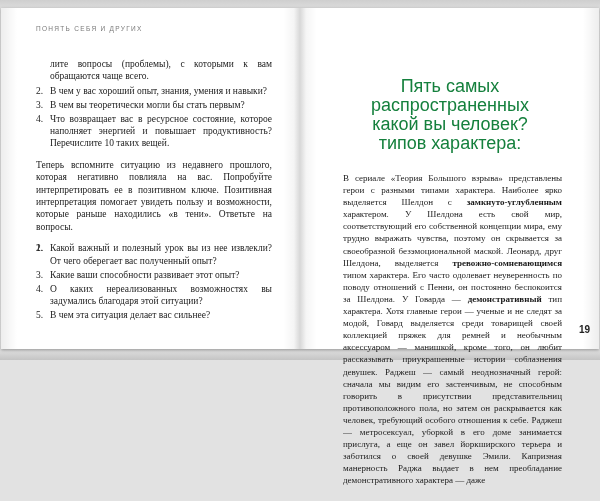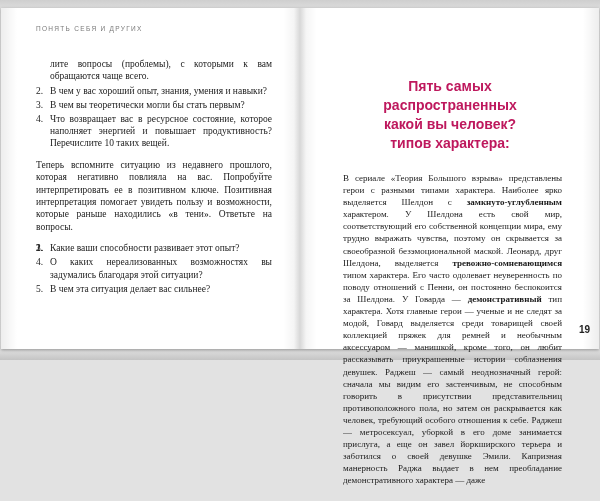--- a/index.html
+++ b/index.html
@@ -56,22 +56,22 @@
 
   .chapter-label {
     position: absolute; top: 49px; left: 42px; width: 216px;
     font-family: "Liberation Sans", sans-serif;
     font-size: 9.5px; letter-spacing: 3px; color: #333333;
     text-align: center; white-space: nowrap;
   }
   .chapter-title {
     position: absolute; top: 69px; left: 42px; width: 216px; margin: 0;
     font-family: "Liberation Sans", sans-serif;
-    font-size: 14px; line-height: 19px; font-weight: bold;
-    color: #be185d; text-align: center;
+    font-size: 18px; line-height: 19px; font-weight: normal;
+    color: #15803d; text-align: center;
   }
   .title-line { display: block; }
   .body-text {
     position: absolute; top: 164px; left: 43px; width: 219px; margin: 0;
     font-size: 9px; line-height: 12.1px; color: #1a1a1a;
     text-align: justify;
   }
   .body-text .bold { font-weight: bold; }
   .page-number {
     position: absolute; bottom: 14px; right: 9px;
@@ -90,21 +90,21 @@
       <div class="left-content">
         <div class="hang">лите вопросы (проблемы), с которыми к вам обращаются чаще всего.</div>
         <div id="list-top">
             <div class="q-item"><span class="q-num">2.</span><span>В чем у вас хороший опыт, знания, умения и навыки?</span></div>
             <div class="q-item"><span class="q-num">3.</span><span>В чем вы теоретически могли бы стать первым?</span></div>
             <div class="q-item"><span class="q-num">4.</span><span>Что возвращает вас в ресурсное состояние, которое наполняет энергией и повышает продуктивность? Перечислите 10 таких вещей.</span></div>
           </div>
         <div class="left-para">Теперь вспомните ситуацию из недавнего прошлого, которая негативно повлияла на вас. Попробуйте интерпретировать ее в позитивном ключе. Позитивная интерпретация помогает увидеть пользу и возможности, которые раньше находились «в тени». Ответьте на вопросы.</div>
         <div id="list-bottom">
             <div class="q-item"><span class="q-num">1.</span></div>
-            <div class="q-item"><span class="q-num">2.</span></div>
+            <div class="q-item"><span class="q-num">2.</span><span>Какой важный и полезный урок вы из нее извлекли? От чего оберегает вас полученный опыт?</span></div>
             <div class="q-item"><span class="q-num">3.</span><span>Какие ваши способности развивает этот опыт?</span></div>
             <div class="q-item"><span class="q-num">4.</span><span>О каких нереализованных возможностях вы задумались благодаря этой ситуации?</span></div>
             <div class="q-item"><span class="q-num">5.</span><span>В чем эта ситуация делает вас сильнее?</span></div>
           </div>
       </div>
     </div>
 
     <div class="page page-right">
       <h1 class="chapter-title" id="chapter-title">
           <span class="title-line">Пять самых распространенных</span>

